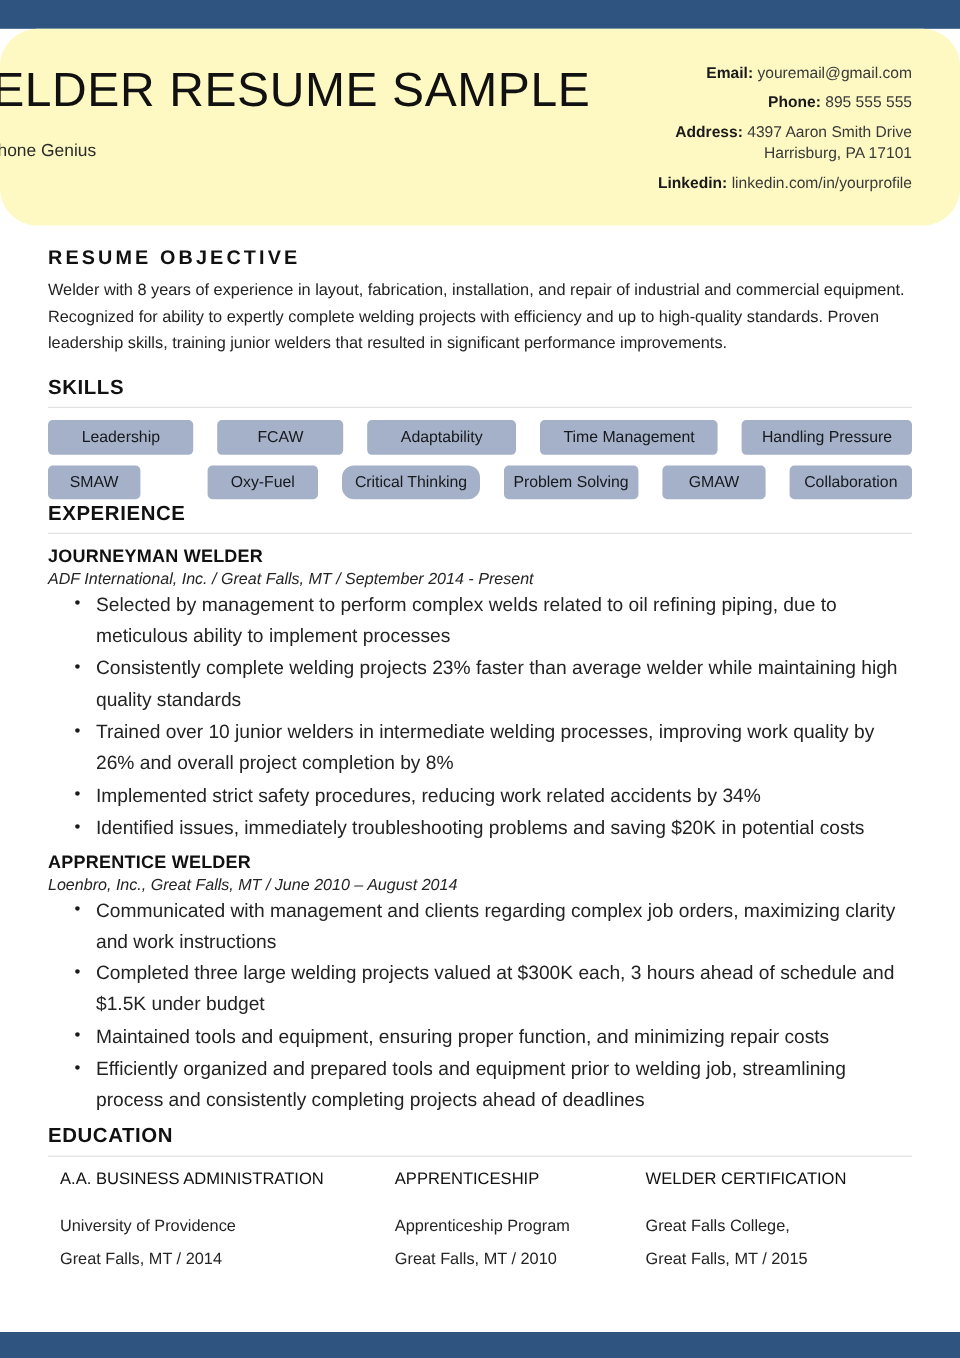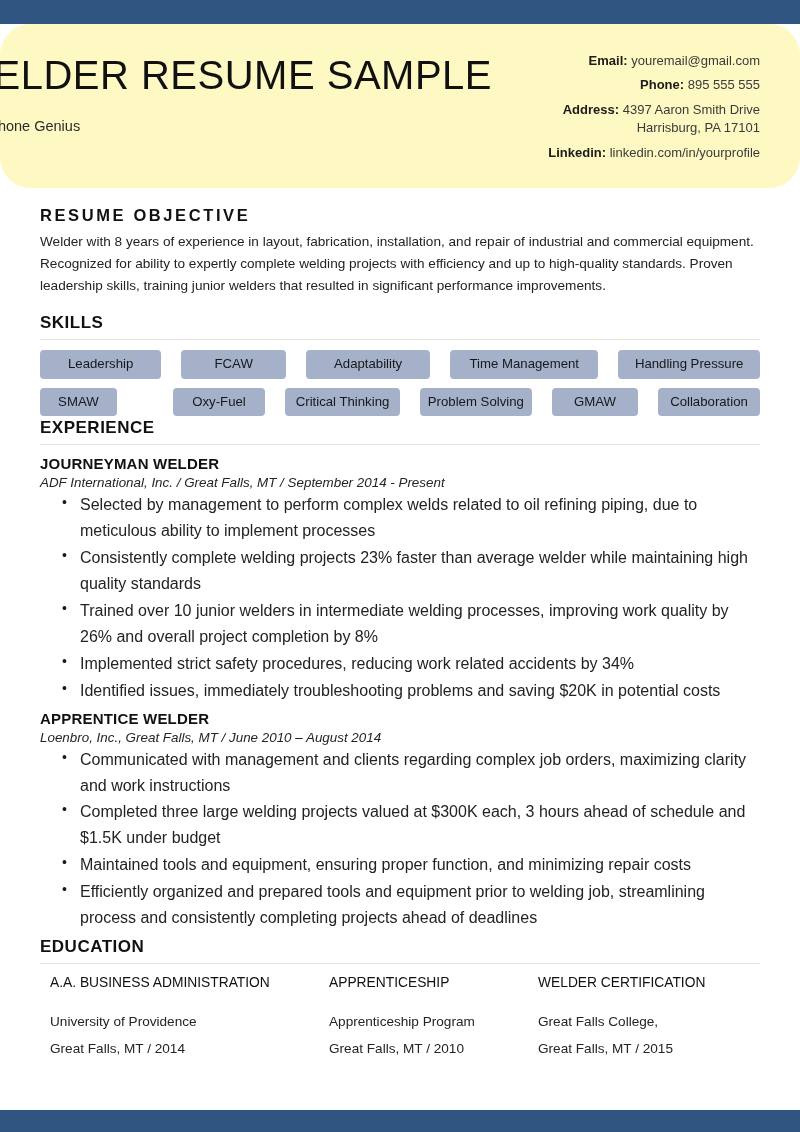--- a/index.html
+++ b/index.html
@@ -246,21 +246,21 @@
           <div class="skill-row" style="margin-bottom: 9px;">
             <div class="skill-tag" style="width: 130px;">Leadership</div>
             <div class="skill-tag" style="width: 112px;">FCAW</div>
             <div class="skill-tag" style="width: 133px;">Adaptability</div>
             <div class="skill-tag" style="width: 159px;">Time Management</div>
             <div class="skill-tag" style="width: 152px;">Handling Pressure</div>
           </div>
           <div class="skill-row" style="margin-bottom: 0px;">
             <div class="skill-tag" style="width: 93px;">SMAW</div>
             <div class="skill-tag" style="width: 113px; margin-left: 36px;">Oxy-Fuel</div>
-            <div class="skill-tag" style="width: 141px;">Critical Thinking</div>
+            <div class="skill-tag" style="width: 141px; border-radius: 10px;">Critical Thinking</div>
             <div class="skill-tag" style="width: 134px;">Problem Solving</div>
             <div class="skill-tag" style="width: 105px;">GMAW</div>
             <div class="skill-tag" style="width: 125px;">Collaboration</div>
           </div>
         </div>
     </div>
 
     <div class="section">
       <h2 class="section-heading">EXPERIENCE</h2>
       <hr class="section-rule">

